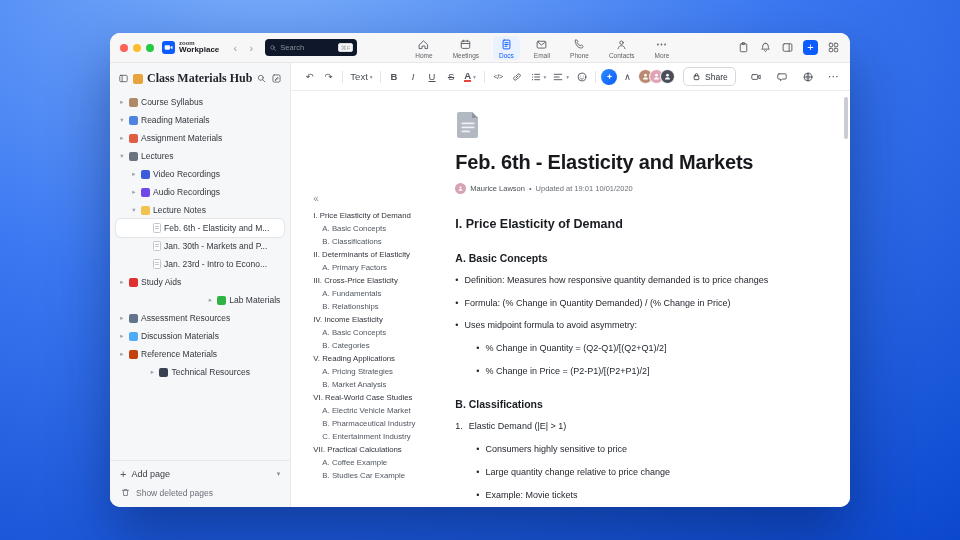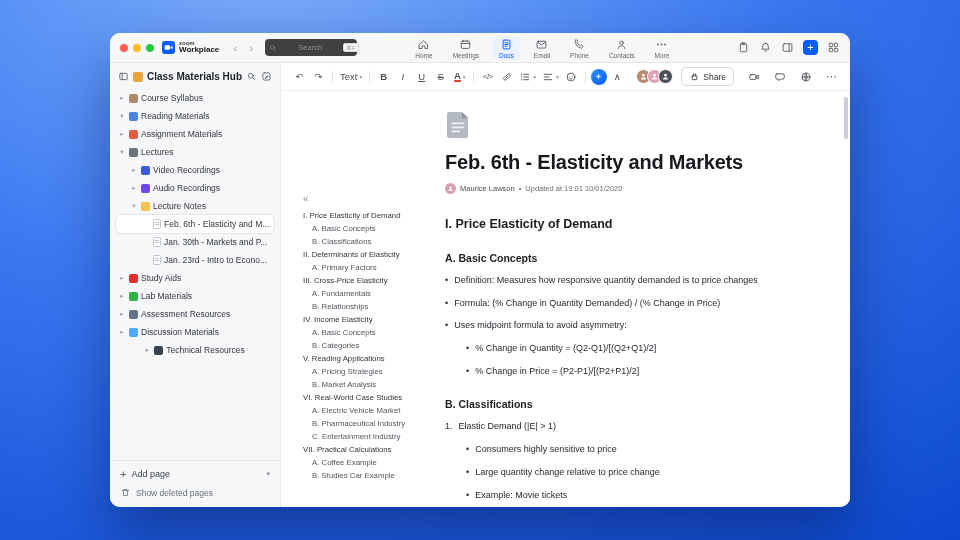--- a/index.html
+++ b/index.html
@@ -14,38 +14,38 @@
   .tl { width:8px; height:8px; border-radius:50%; }
   .tl.red{background:#ff5f57}.tl.yel{background:#febc2e}.tl.grn{background:#28c840}
   .brand { display:flex; align-items:center; gap:4px; margin-left:8px; }
   .brand-logo { width:13px; height:13px; border-radius:3px; background:#0b5cff; display:flex; align-items:center; justify-content:center; }
   .brand-logo svg{ width:11px; height:11px; }
   .brand-text { display:flex; flex-direction:column; line-height:1.05; }
   .brand-zoom { font-size:6px; color:#33383f; font-weight:bold; }
   .brand-product { font-size:8px; font-weight:bold; color:#15181c; }
   .nav-arrows { display:flex; gap:4px; margin-left:10px; color:#9aa0a6; }
   .nav-arrows span { width:12px; text-align:center; font-size:11px; line-height:14px; }
-  .searchbox { width:92px; height:17px; margin-left:8px; background:#404040; border-radius:4px; display:flex; align-items:center; gap:21px; padding:0 4px; color:#8a8f98; font-size:7.5px; }
+  .searchbox { width:92px; height:17px; margin-left:8px; background:#0f172a; border-radius:4px; display:flex; align-items:center; gap:3px; padding:0 4px; color:#8a8f98; font-size:7.5px; }
   .searchbox svg { width:8px; height:8px; flex:0 0 8px; }
   .kbd { margin-left:auto; border:1px solid #d9dbe0; background:#f6f6f8; border-radius:2px; font-size:6px; padding:0 2px; color:#9aa0a6; }
   .tabs { display:flex; gap:8px; margin-left:52px; }
   .nav-tab { display:flex; flex-direction:column; align-items:center; gap:1px; font-size:6.5px; color:#5f6368; padding:2px 6px 1px; border-radius:5px; background:transparent; border:none; cursor:pointer; }
   .nav-tab svg { width:13px; height:13px; }
   .nav-tab.active { color:#0b5cff; background:#eaf1ff; }
   .tb-right { margin-left:auto; display:flex; align-items:center; gap:9px; color:#5f6368; }
   .tb-right .ticon svg { width:13px; height:13px; display:block; }
   .plusbtn { width:15px; height:15px; border-radius:4px; background:#0b5cff; color:#fff; font-size:11px; line-height:1; display:flex; align-items:center; justify-content:center; border:none; cursor:pointer; }
 
   
   .wbody { flex:1; display:flex; min-height:0; }
   .sidebar { flex:0 0 160px; background:#f6f7f9; border-right:1px solid #e8e9ec; display:flex; flex-direction:column; min-height:0; }
   .sb-header { display:flex; align-items:center; gap:4px; padding:8px 8px 5px; color:#565b63; }
   .sb-header svg { width:11px; height:11px; flex:0 0 11px; }
   .sb-notebook { width:10px; height:10px; border-radius:2px; background:#e8a33d; flex:0 0 10px; }
-  .sb-title { font-weight:bold; font-size:10px; color:#1f2329; flex:1; white-space:nowrap; overflow:hidden; }
+  .sb-title { font-weight:bold; font-size:12px; color:#1f2329; flex:1; white-space:nowrap; overflow:hidden;font-family:Liberation Serif, serif; }
   .tree { flex:1; overflow:hidden; padding:2px 6px; }
   .tree-row { display:flex; align-items:center; gap:3px; height:18px; border-radius:5px; color:#33373d; padding-right:4px; cursor:pointer; }
   .tree-row.selected { background:#fff; box-shadow:0 0 0 1px #e4e6ea, 0 1px 2px rgba(0,0,0,.05); }
   .chev { flex:0 0 8px; width:8px; font-size:6.5px; color:#9aa0a6; text-align:center; }
   .tree-ico { flex:0 0 9px; width:9px; height:9px; border-radius:2px; }
   .page-ico { flex:0 0 8px; width:8px; height:10px; border-radius:1.5px; background:#fff; border:1px solid #c2c7cf; position:relative; }
   .page-ico::after { content:""; position:absolute; left:1px; top:2px; width:4px; height:1px; background:#c2c7cf; box-shadow:0 2px 0 #c2c7cf; }
   .tree-label { font-size:8.5px; white-space:nowrap; overflow:hidden; text-overflow:ellipsis; }
   .sb-footer { border-top:1px solid #e8e9ec; padding:7px 10px 9px; display:flex; flex-direction:column; gap:7px; }
   .addpage { display:flex; align-items:center; gap:5px; font-size:9px; color:#3c4147; background:none; border:none; cursor:pointer; }
@@ -303,34 +303,39 @@
             <div class="tree-row" style="padding-left: 26px;">
               <span class="chev"></span>
               <span class="page-ico"></span>
               <span class="tree-label">Jan. 23rd - Intro to Econo...</span>
             </div>
             <div class="tree-row" style="padding-left: 2px;">
               <span class="chev">▸</span>
               <span class="tree-ico" style="background: rgb(224, 47, 47);"></span>
               <span class="tree-label">Study Aids</span>
             </div>
-            <div class="tree-row" style="padding-left: 2px;">
+            <div class="tree-row" style="padding-left: 2px; justify-content: flex-end;">
               <span class="chev">▸</span>
               <span class="tree-ico" style="background: rgb(47, 179, 68);"></span>
               <span class="tree-label">Lab Materials</span>
             </div>
             <div class="tree-row" style="padding-left: 2px;">
               <span class="chev">▸</span>
               <span class="tree-ico" style="background: rgb(100, 116, 139);"></span>
               <span class="tree-label">Assessment Resources</span>
             </div>
             <div class="tree-row" style="padding-left: 2px;">
               <span class="chev">▸</span>
               <span class="tree-ico" style="background: rgb(77, 171, 247);"></span>
               <span class="tree-label">Discussion Materials</span>
+            </div>
+            <div class="tree-row" style="padding-left: 2px;">
+              <span class="chev">▸</span>
+              <span class="tree-ico" style="background: rgb(194, 65, 12);"></span>
+              <span class="tree-label">Reference Materials</span>
             </div>
             <div class="tree-row" style="padding-left: 2px; justify-content: center;">
               <span class="chev">▸</span>
               <span class="tree-ico" style="background: rgb(55, 65, 81);"></span>
               <span class="tree-label">Technical Resources</span>
             </div>
           </div>
         <div class="sb-footer">
           <button class="addpage">
             <span class="plus">+</span>

